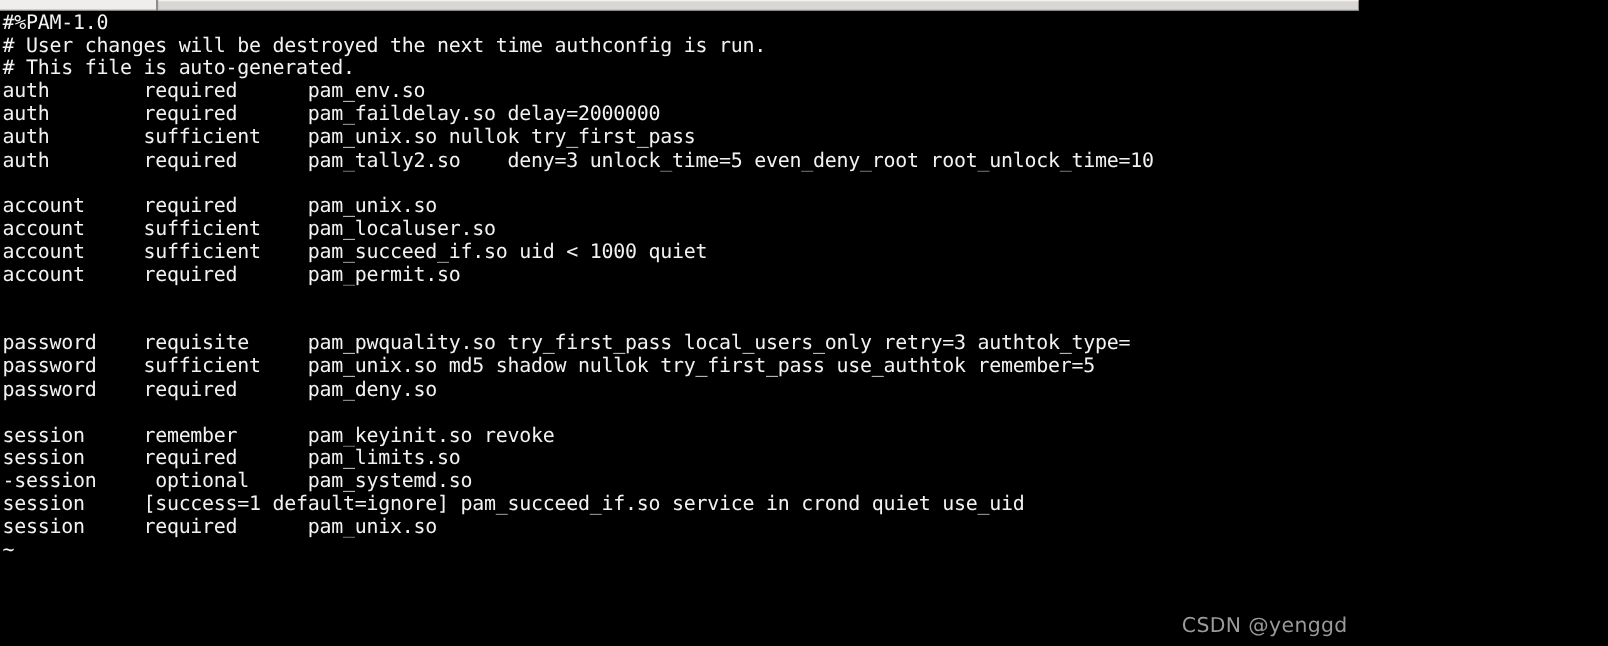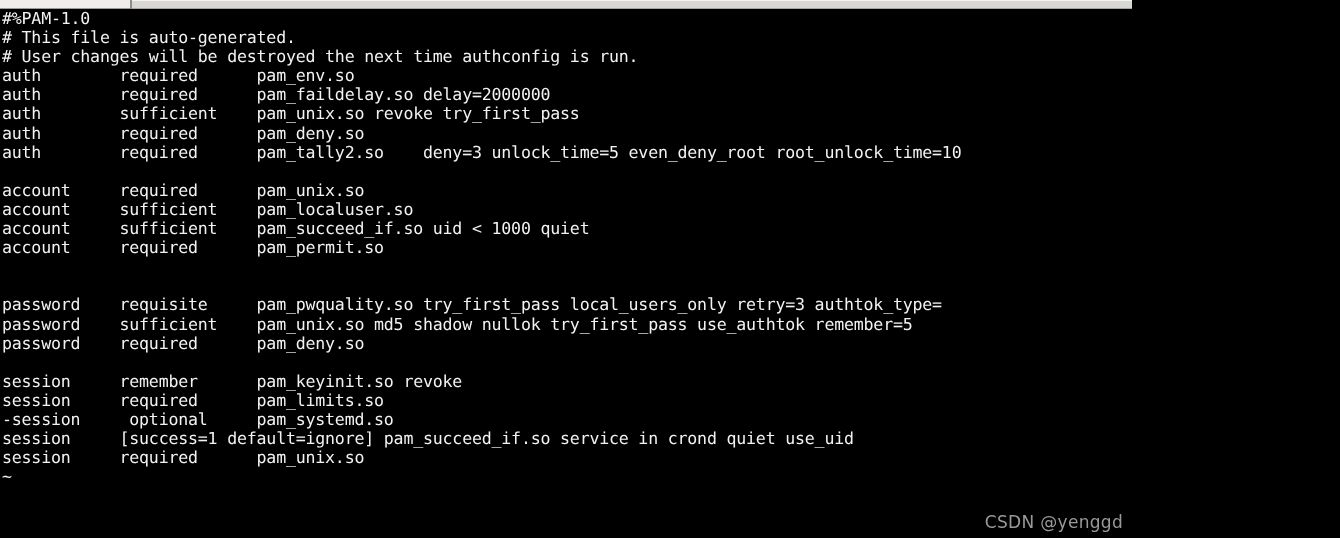--- a/index.html
+++ b/index.html
@@ -100,26 +100,25 @@
 <div id="screen">
 
   <div id="window-chrome">
     <div id="chrome-left"></div>
     <div id="chrome-divider"></div>
     <div id="chrome-right"></div>
   </div>
 
   <div id="terminal">
       <div class="line">#%PAM-1.0</div>
+      <div class="line"># User changes will be destroyed the next time authconfig is run.</div>
       <div class="line"># This file is auto-generated.</div>
-      <div class="line"># User changes will be destroyed the next time authconfig is run.</div>
       <div class="line">auth        required      pam_env.so</div>
       <div class="line">auth        required      pam_faildelay.so delay=2000000</div>
-      <div class="line">auth        sufficient    pam_unix.so revoke try_first_pass</div>
-      <div class="line">auth        required      pam_deny.so</div>
+      <div class="line">auth        sufficient    pam_unix.so nullok try_first_pass</div>
       <div class="line">auth        required      pam_tally2.so    deny=3 unlock_time=5 even_deny_root root_unlock_time=10</div>
       <div class="line blank"> </div>
       <div class="line">account     required      pam_unix.so</div>
       <div class="line">account     sufficient    pam_localuser.so</div>
       <div class="line">account     sufficient    pam_succeed_if.so uid &lt; 1000 quiet</div>
       <div class="line">account     required      pam_permit.so</div>
       <div class="line blank"> </div>
       <div class="line blank"> </div>
       <div class="line">password    requisite     pam_pwquality.so try_first_pass local_users_only retry=3 authtok_type=</div>
       <div class="line">password    sufficient    pam_unix.so md5 shadow nullok try_first_pass use_authtok remember=5</div>

